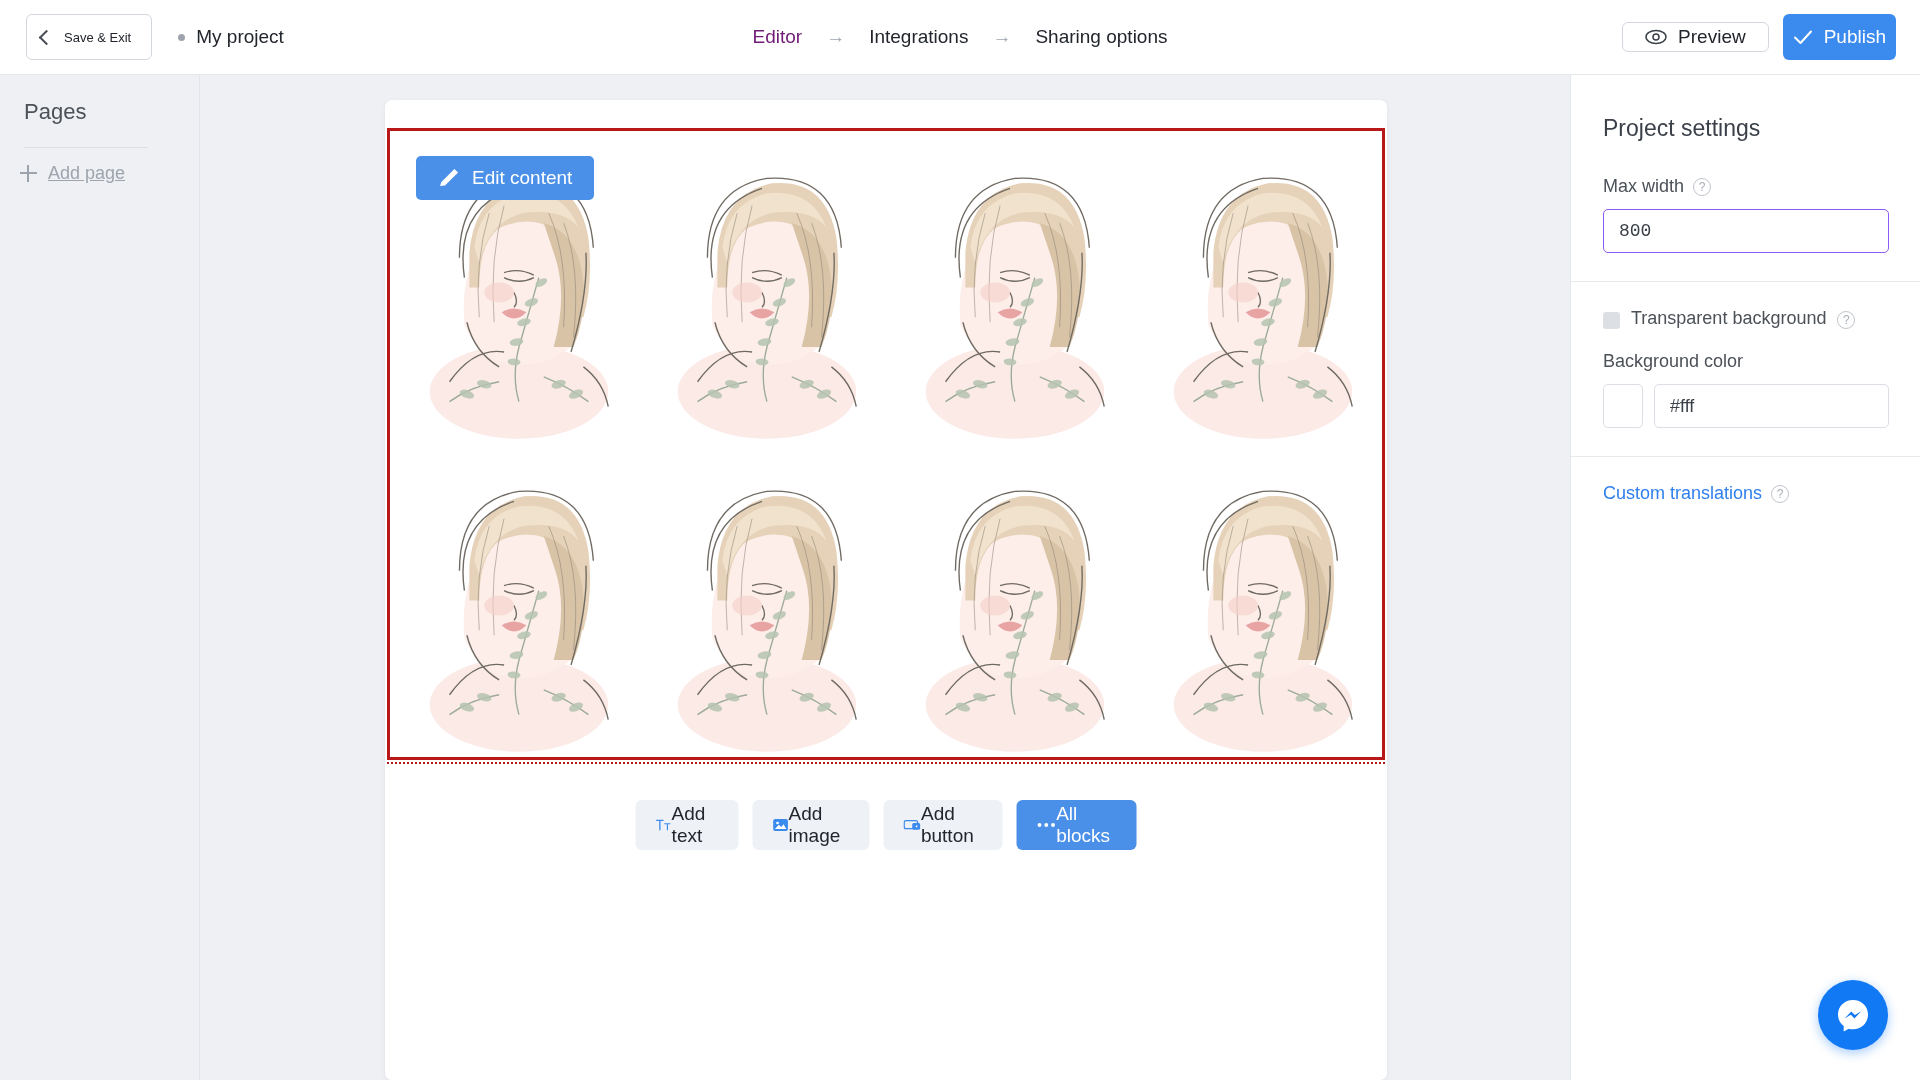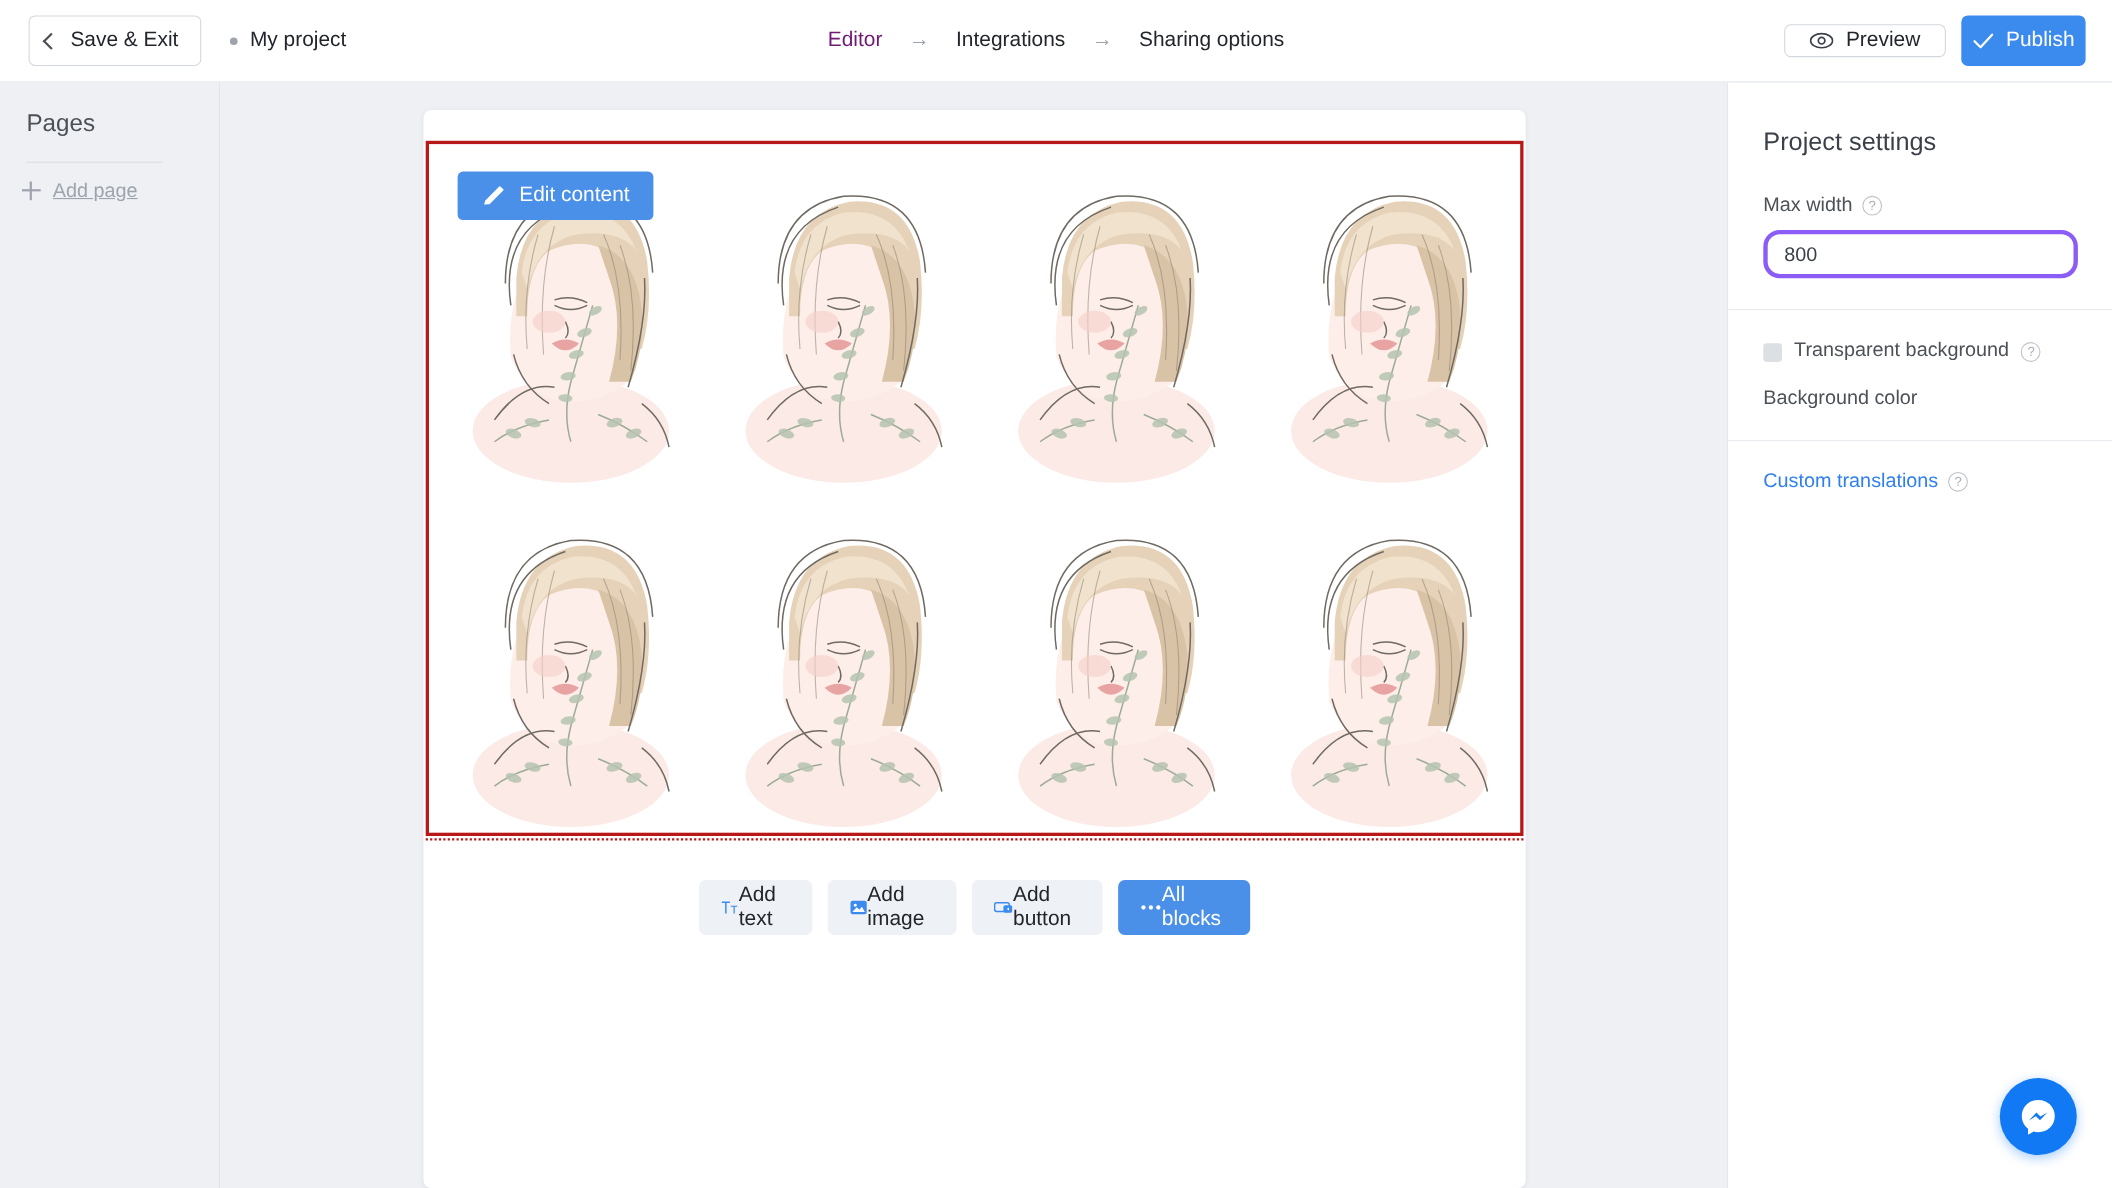--- a/index.html
+++ b/index.html
@@ -17,21 +17,21 @@
     background: #ffffff;
     border-bottom: 1px solid #e4e7ec;
     display: flex; align-items: center;
     z-index: 40;
   }
   .save-exit-btn {
     margin-left: 26px;
     height: 46px; padding: 0 20px 0 14px;
     border: 1px solid #d3d7de; border-radius: 6px;
     background: #fff; color: #22262c;
-    font-size: 19px;
+    font-size: 13px;
     display: flex; align-items: center; gap: 10px;
     cursor: pointer;
   }
   .chev-left {
     width: 11px; height: 11px;
     border-left: 2px solid #4a4f57;
     border-bottom: 2px solid #4a4f57;
     transform: rotate(45deg);
     margin-right: 2px;
   }
@@ -217,23 +217,23 @@
     display: flex; align-items: center; gap: 9px; margin-bottom: 12px;
   }
   .help-badge {
     width: 18px; height: 18px; border-radius: 50%;
     border: 1px solid #bfc4cc; color: #a8aeb7;
     font-size: 12px; line-height: 16px; text-align: center;
     cursor: pointer; flex: none;
   }
   .rp-input {
     width: 286px; height: 44px;
-    border: 4px solid #8b5cf6; border-radius: 15px;
+    border: 1px solid #8b5cf6; border-radius: 5px;
     padding: 0 15px; font-size: 18px; color: #3b4049;
-    font-family: Liberation Sans, sans-serif;
+    font-family: Liberation Mono, monospace;
     background: #fff;
   }
   .rp-divider { width: 350px; margin: 28px 0 26px -32px; height: 1px; background: #e8eaee; }
   .checkbox-row {
     display: flex; align-items: flex-end; gap: 11px; margin-bottom: 22px;
   }
   .checkbox-sq {
     width: 17px; height: 17px; border-radius: 3px;
     background: #dcdfe4; cursor: pointer; flex:none;
   }
@@ -765,20 +765,24 @@
 
   <div class="checkbox-row">
     <span class="checkbox-sq"></span>
     <span class="checkbox-label">Transparent background</span>
     <span class="help-badge">?</span>
   </div>
 
   <div class="rp-label">
     <span>Background color</span>
   </div>
+  <div class="color-row">
+    <span class="color-swatch"></span>
+    <input class="color-input" type="text" value="#fff" style="">
+  </div>
 
   <div class="rp-divider"></div>
 
   <div class="custom-tr">
     <span>Custom translations</span>
     <span class="help-badge">?</span>
   </div>
 </div>
 
 <div class="messenger-fab">

